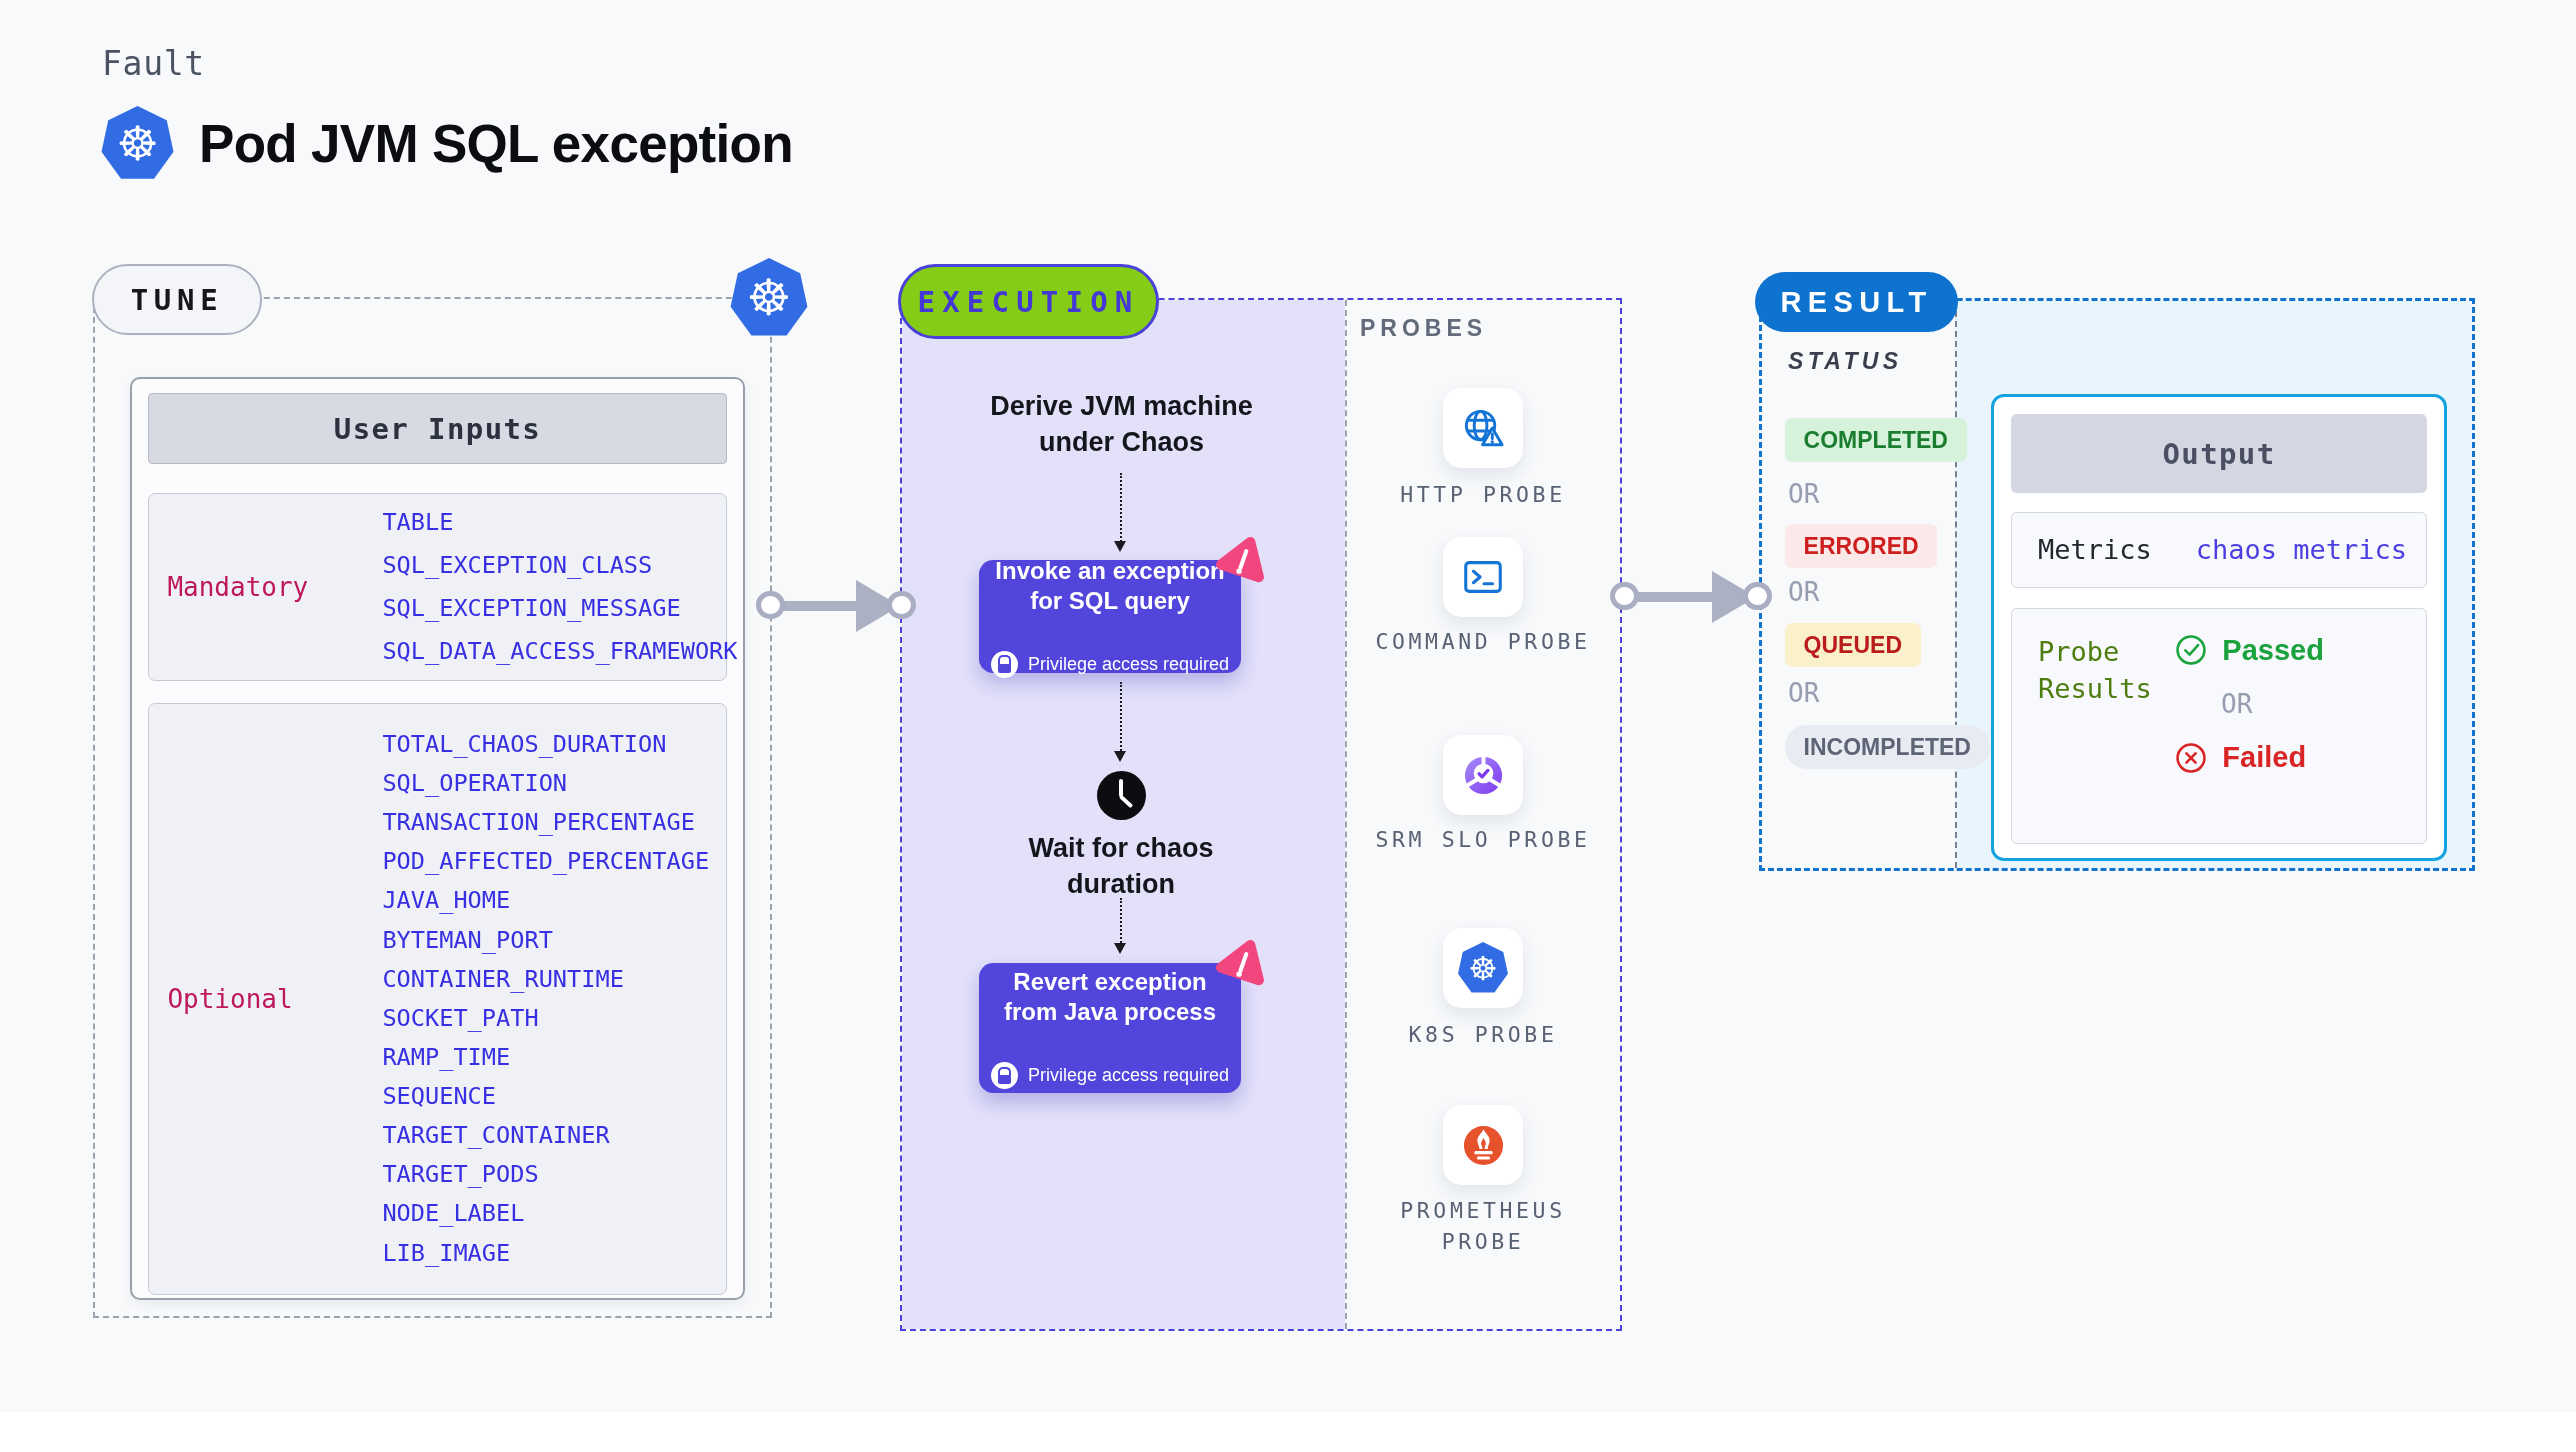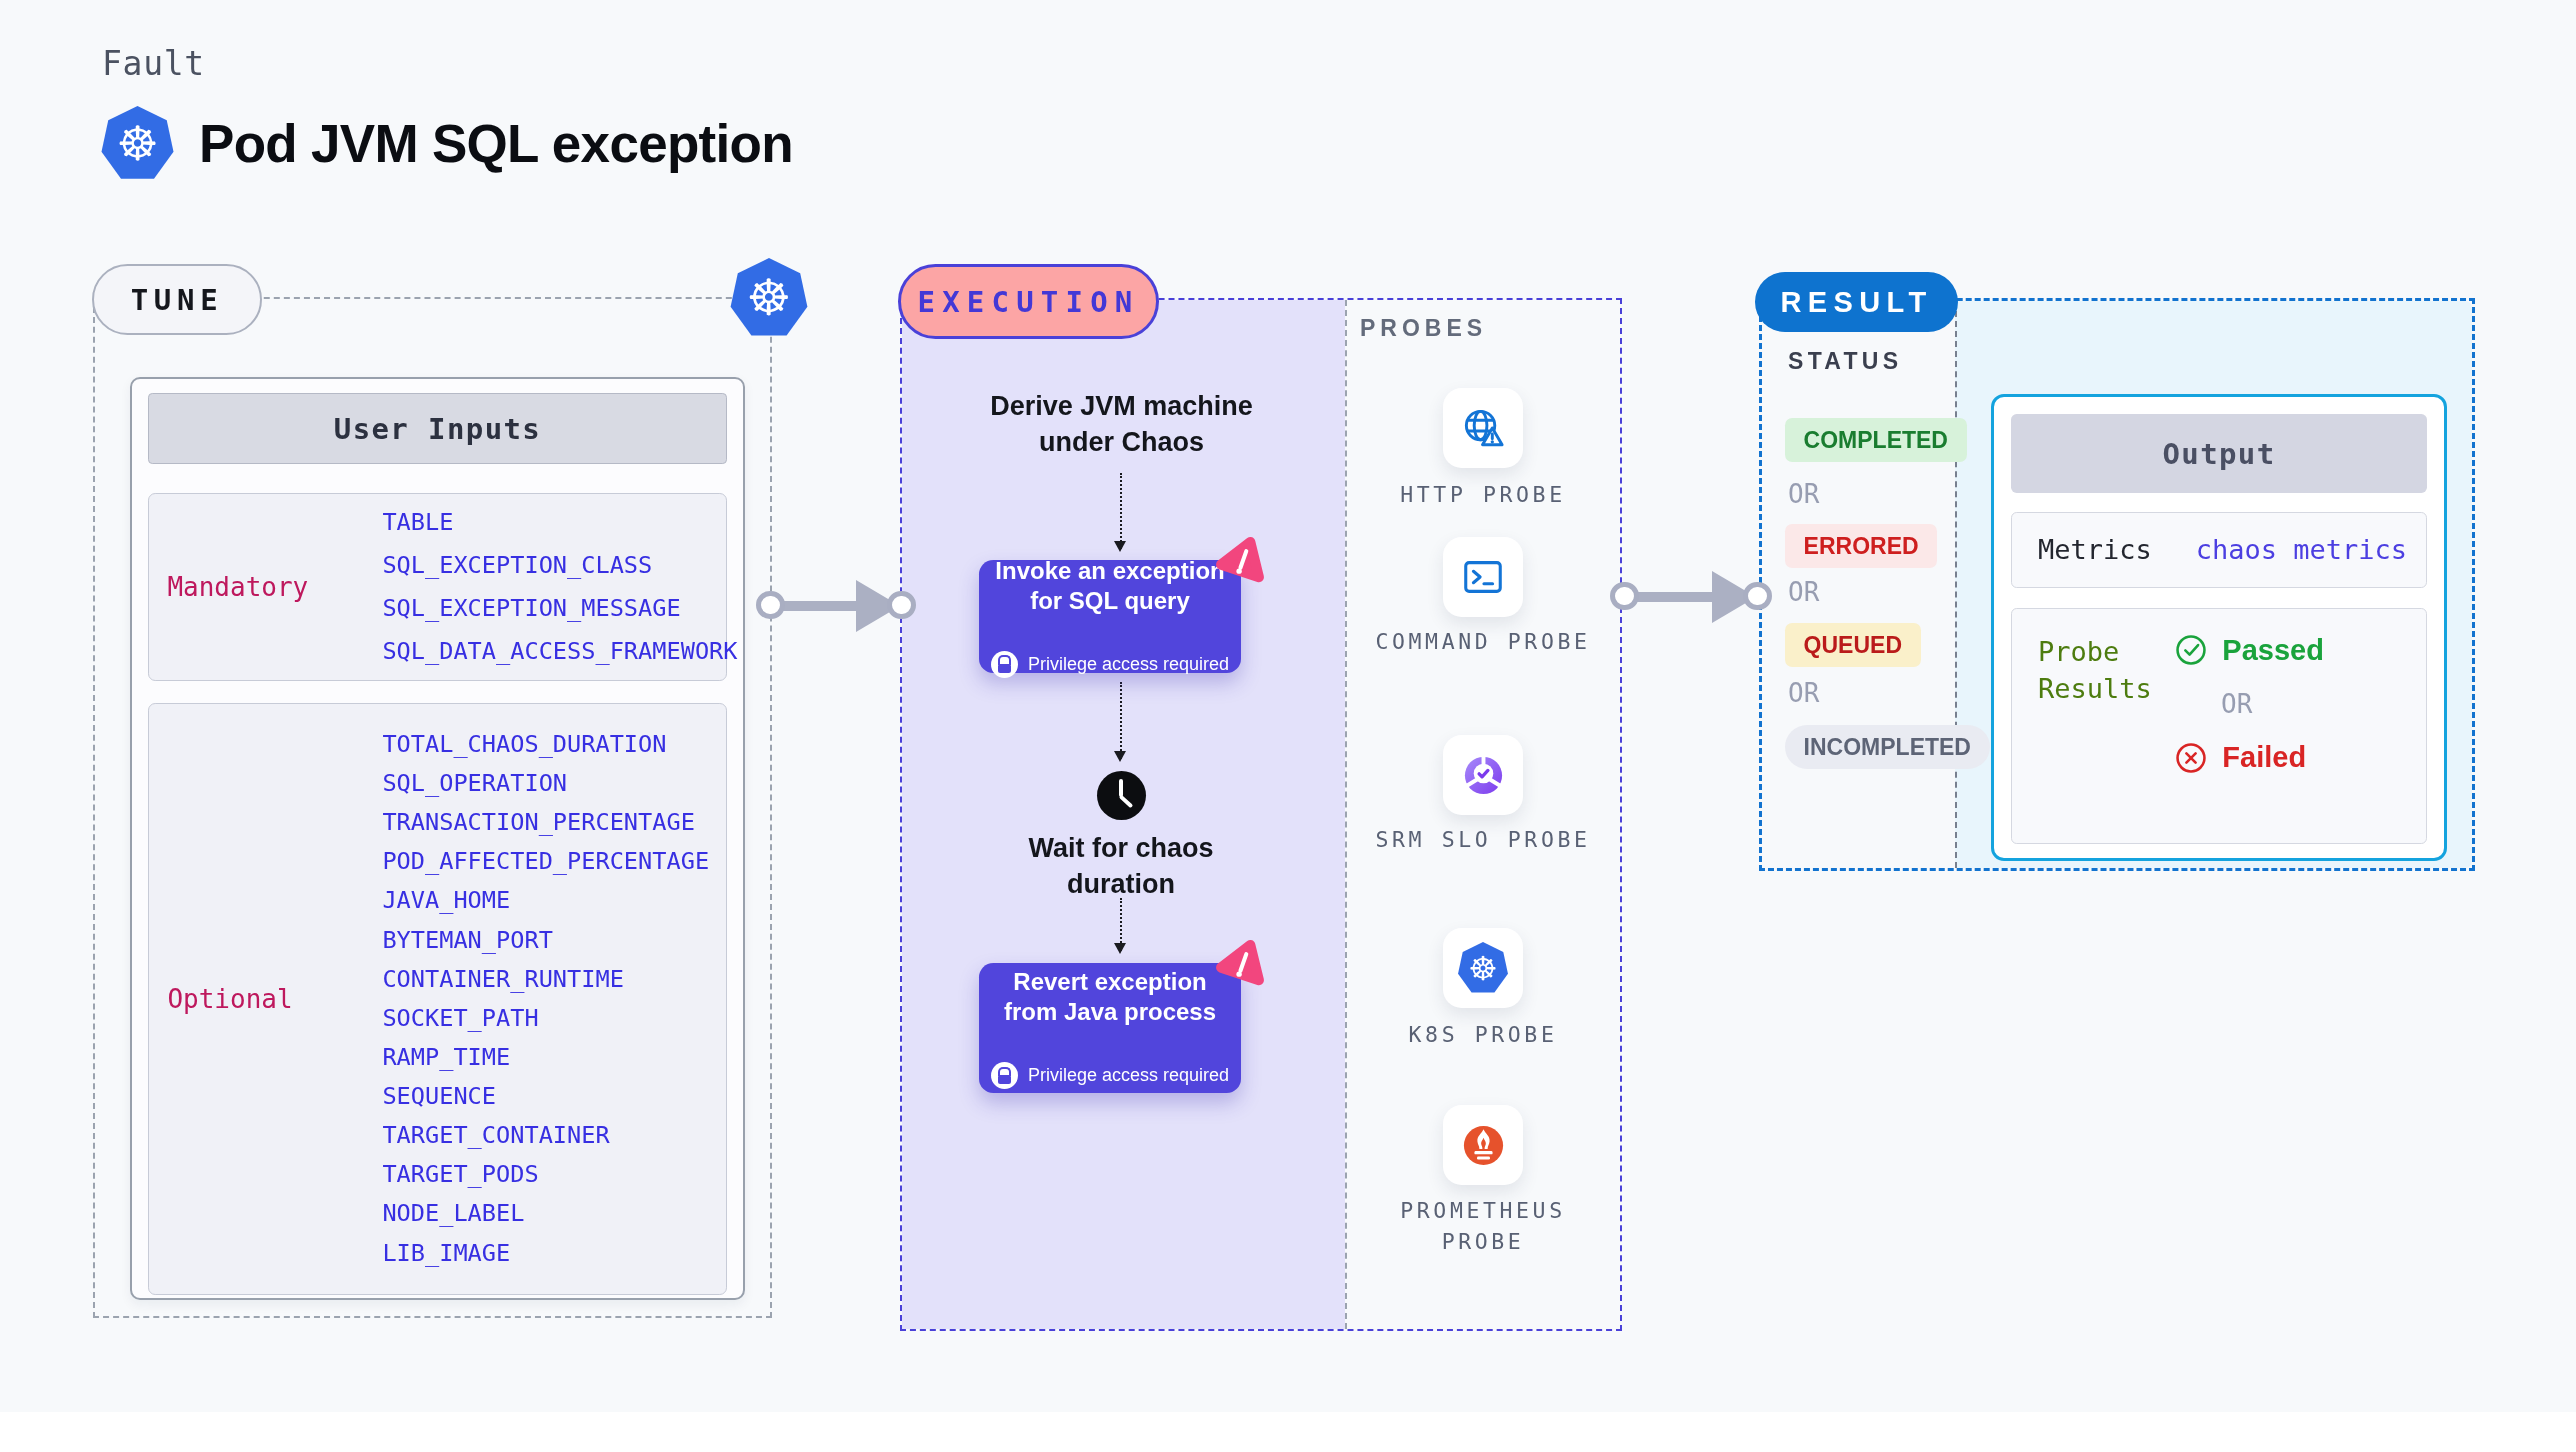--- a/index.html
+++ b/index.html
@@ -15,21 +15,21 @@
   
   .k8s{position:relative;display:flex;align-items:center;justify-content:center;
        background:#326ce5;clip-path:polygon(50% 0%,89% 19%,98% 61%,72% 97%,28% 97%,2% 61%,11% 19%);}
   .k8s span{color:#fff;font-family:"DejaVu Sans",sans-serif;line-height:1;}
 
   
   .pill{position:absolute;display:flex;align-items:center;justify-content:center;border-radius:43px;
         font-weight:bold;z-index:6;}
   .tune-pill{left:92px;top:264px;width:166px;height:67px;background:#f4f5f9;border:2.9px solid #abb1bf;
              font-size:29px;letter-spacing:5.7px;color:#15171d;}
-  .exec-pill{left:898px;top:264px;width:255px;height:69px;background:#fca5a5;border:3.6px solid #4a41d8;
+  .exec-pill{left:898px;top:264px;width:255px;height:69px;background:#84cc16;border:3.6px solid #4a41d8;
              font-size:29px;letter-spacing:7.2px;color:#4338d6;}
   .result-pill{left:1755px;top:272px;width:203px;height:60px;background:#0e73cf;color:#fff;
                font-size:29px;letter-spacing:6.4px;}
 
   
   .tune-panel{position:absolute;left:93px;top:297px;width:675px;height:1017px;
               border:2.9px dashed #9ba3af;}
   .k8s-line-icon{position:absolute;left:729px;top:258px;width:80px;height:80px;z-index:7;}
   .user-inputs-card{position:absolute;left:130px;top:377px;width:615px;height:923px;background:#fcfcfe;
               border:2.1px solid #98a0ac;border-radius:10px;padding:14.3px 15.8px;box-sizing:border-box;
@@ -113,21 +113,21 @@
   .pc-4{top:928px;} .cap-4{top:1019px;}
   .pc-5{top:1105px;} .cap-5{top:1195px;}
 
   
   .result-panel{position:absolute;left:1759px;top:298px;width:716px;height:573px;
                 border:3.6px dashed #1273cf;box-sizing:border-box;}
   .result-blue-fill{position:absolute;left:193px;top:0;right:0;bottom:0;background:#e8f5fc;
                     border-radius:0 7.2px 7.2px 0;}
   .result-divider{position:absolute;left:193px;top:0;bottom:0;border-left:2.1px dashed #78808f;}
   .status-label{position:absolute;left:1788px;top:348px;font-size:23px;font-weight:bold;
-                letter-spacing:4.3px;color:#3a3f4e;z-index:5;}
+                letter-spacing:4.3px;color:#3a3f4e;z-index:5;font-style:italic;}
   .status-badge{position:absolute;left:1785px;padding:8.6px 18.6px;border-radius:7.2px;font-size:23px;
                 font-weight:bold;z-index:5;}
   .st-completed{top:418px;color:#1a7d30;background:#d7f2da;}
   .st-errored{top:524px;color:#ce1f1f;background:#fbe8e8;}
   .st-queued{top:623px;color:#ba1b1b;background:#faf0ca;}
   .st-incompleted{top:725px;color:#5d6476;background:#e9ebf2;border-radius:22px;}
   .or-text{position:absolute;left:1788px;font-size:26px;color:#979db1;z-index:5;}
   .or-1{top:479px;} .or-2{top:577px;} .or-3{top:678px;}
 
   .output-card{position:absolute;left:1991px;top:394px;width:456px;height:467px;background:#fff;

